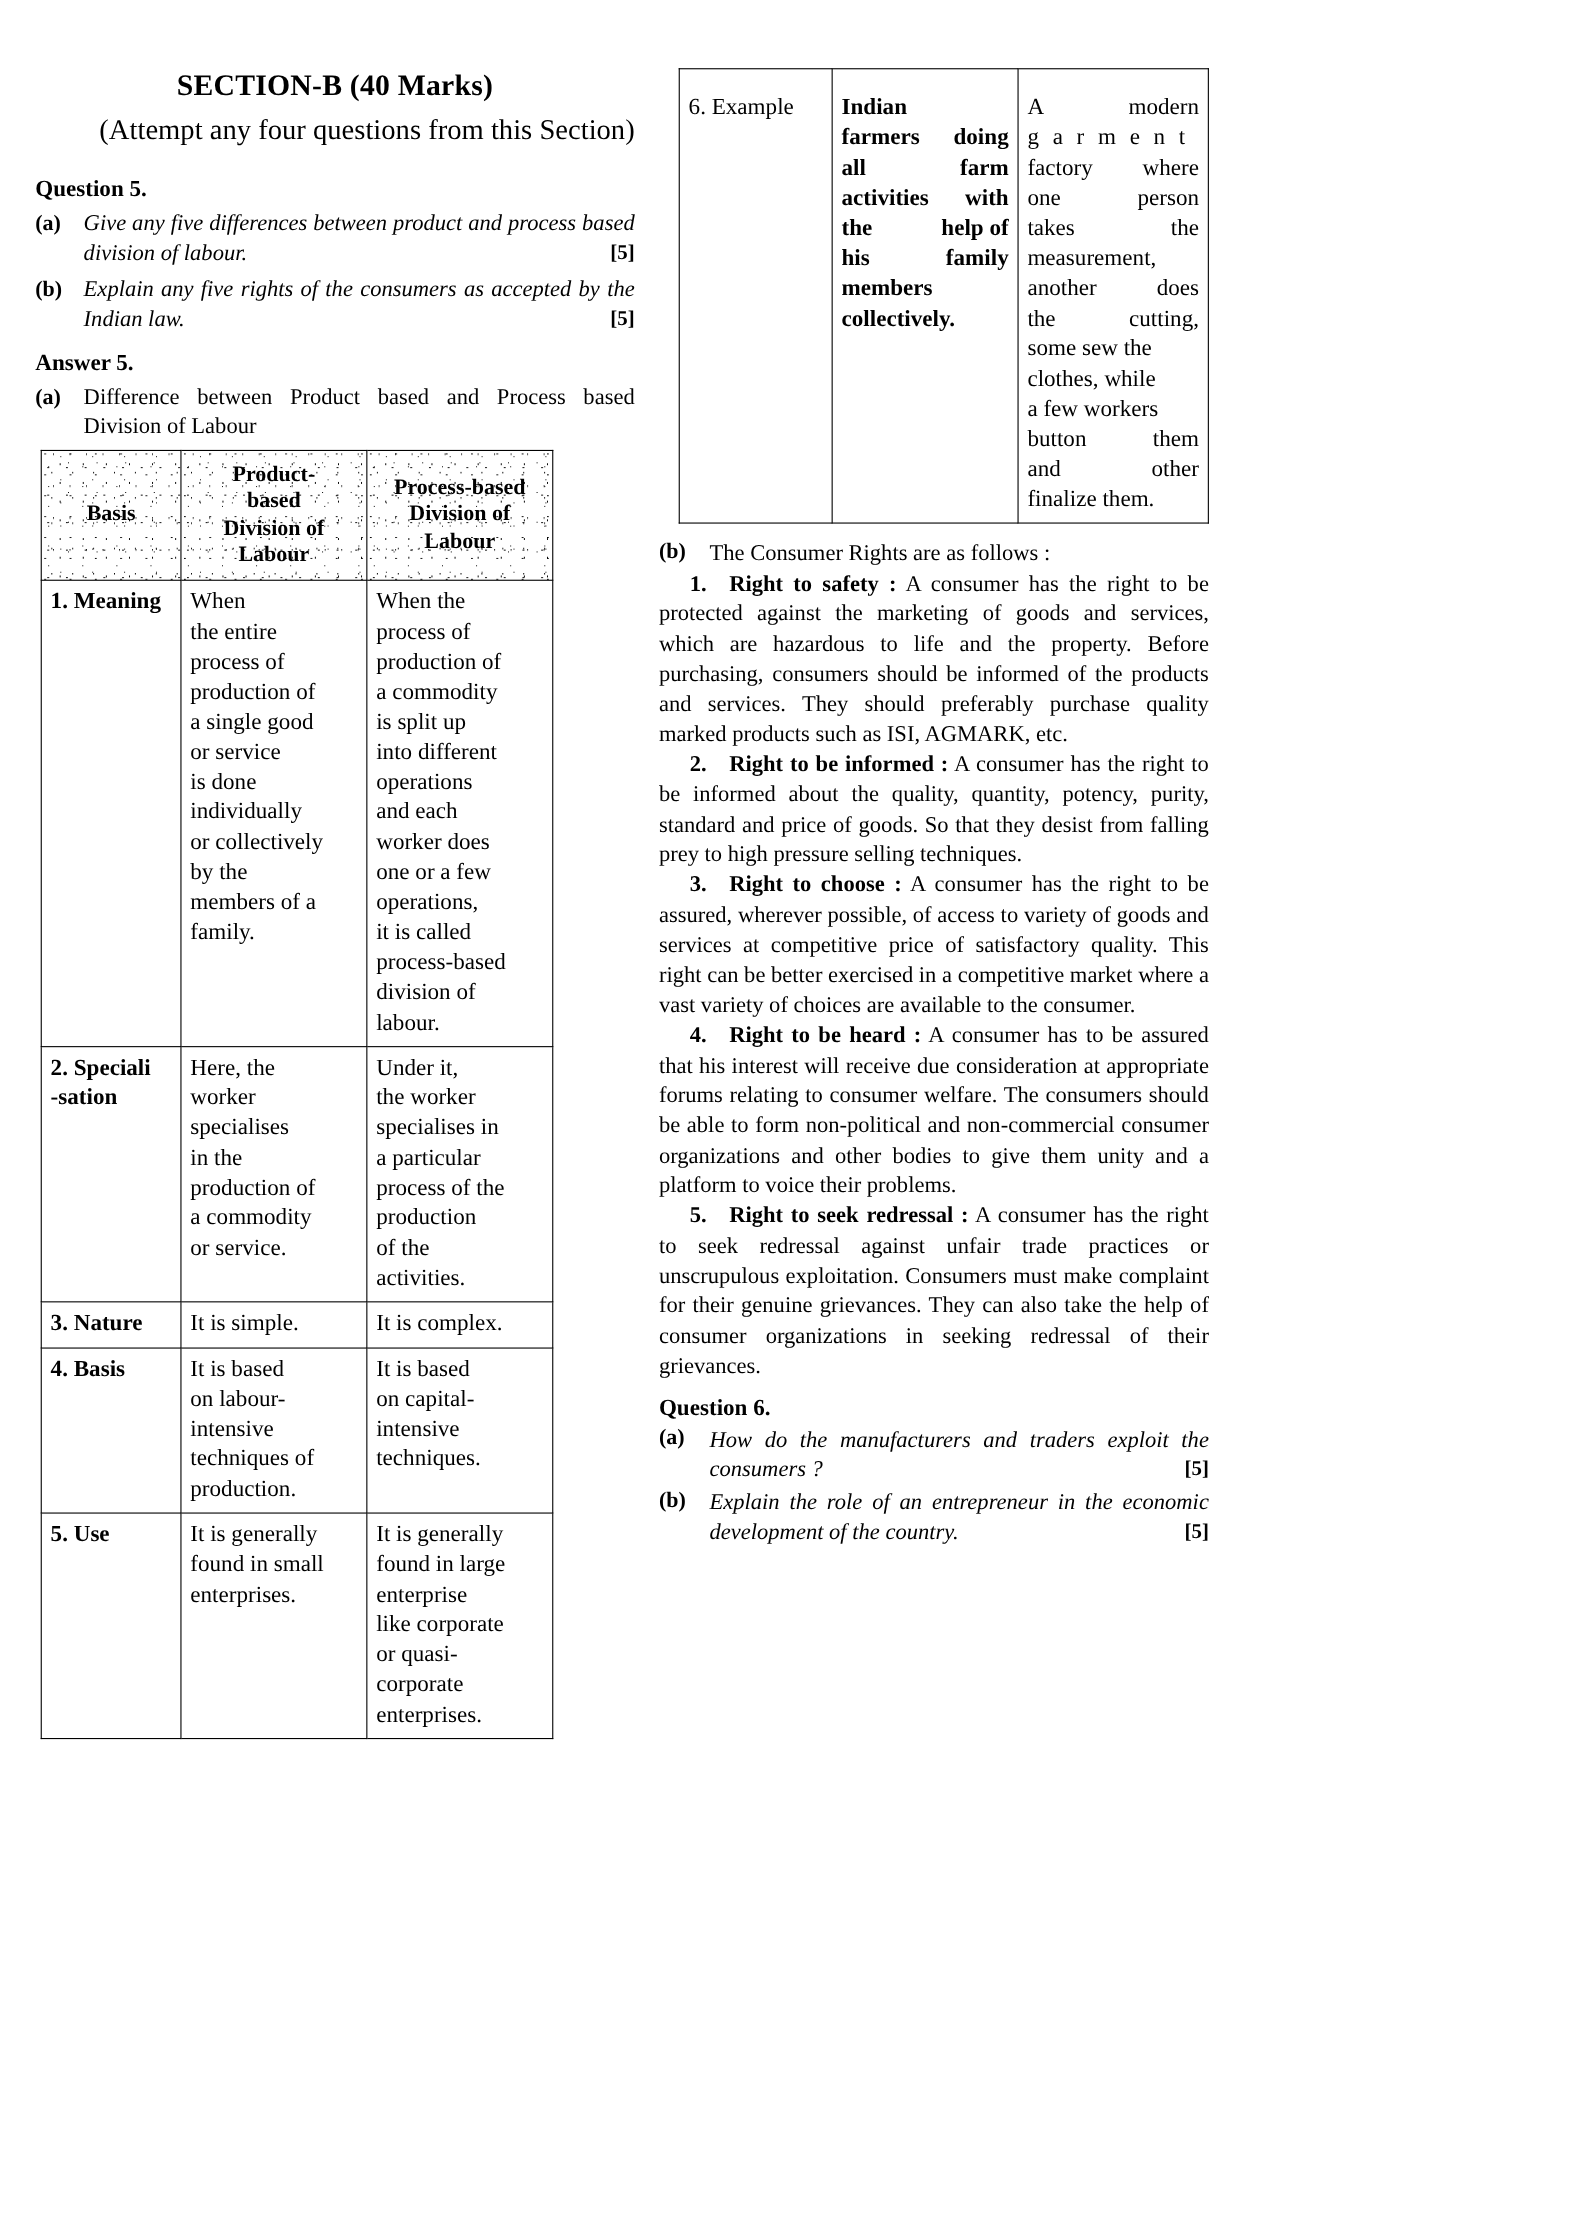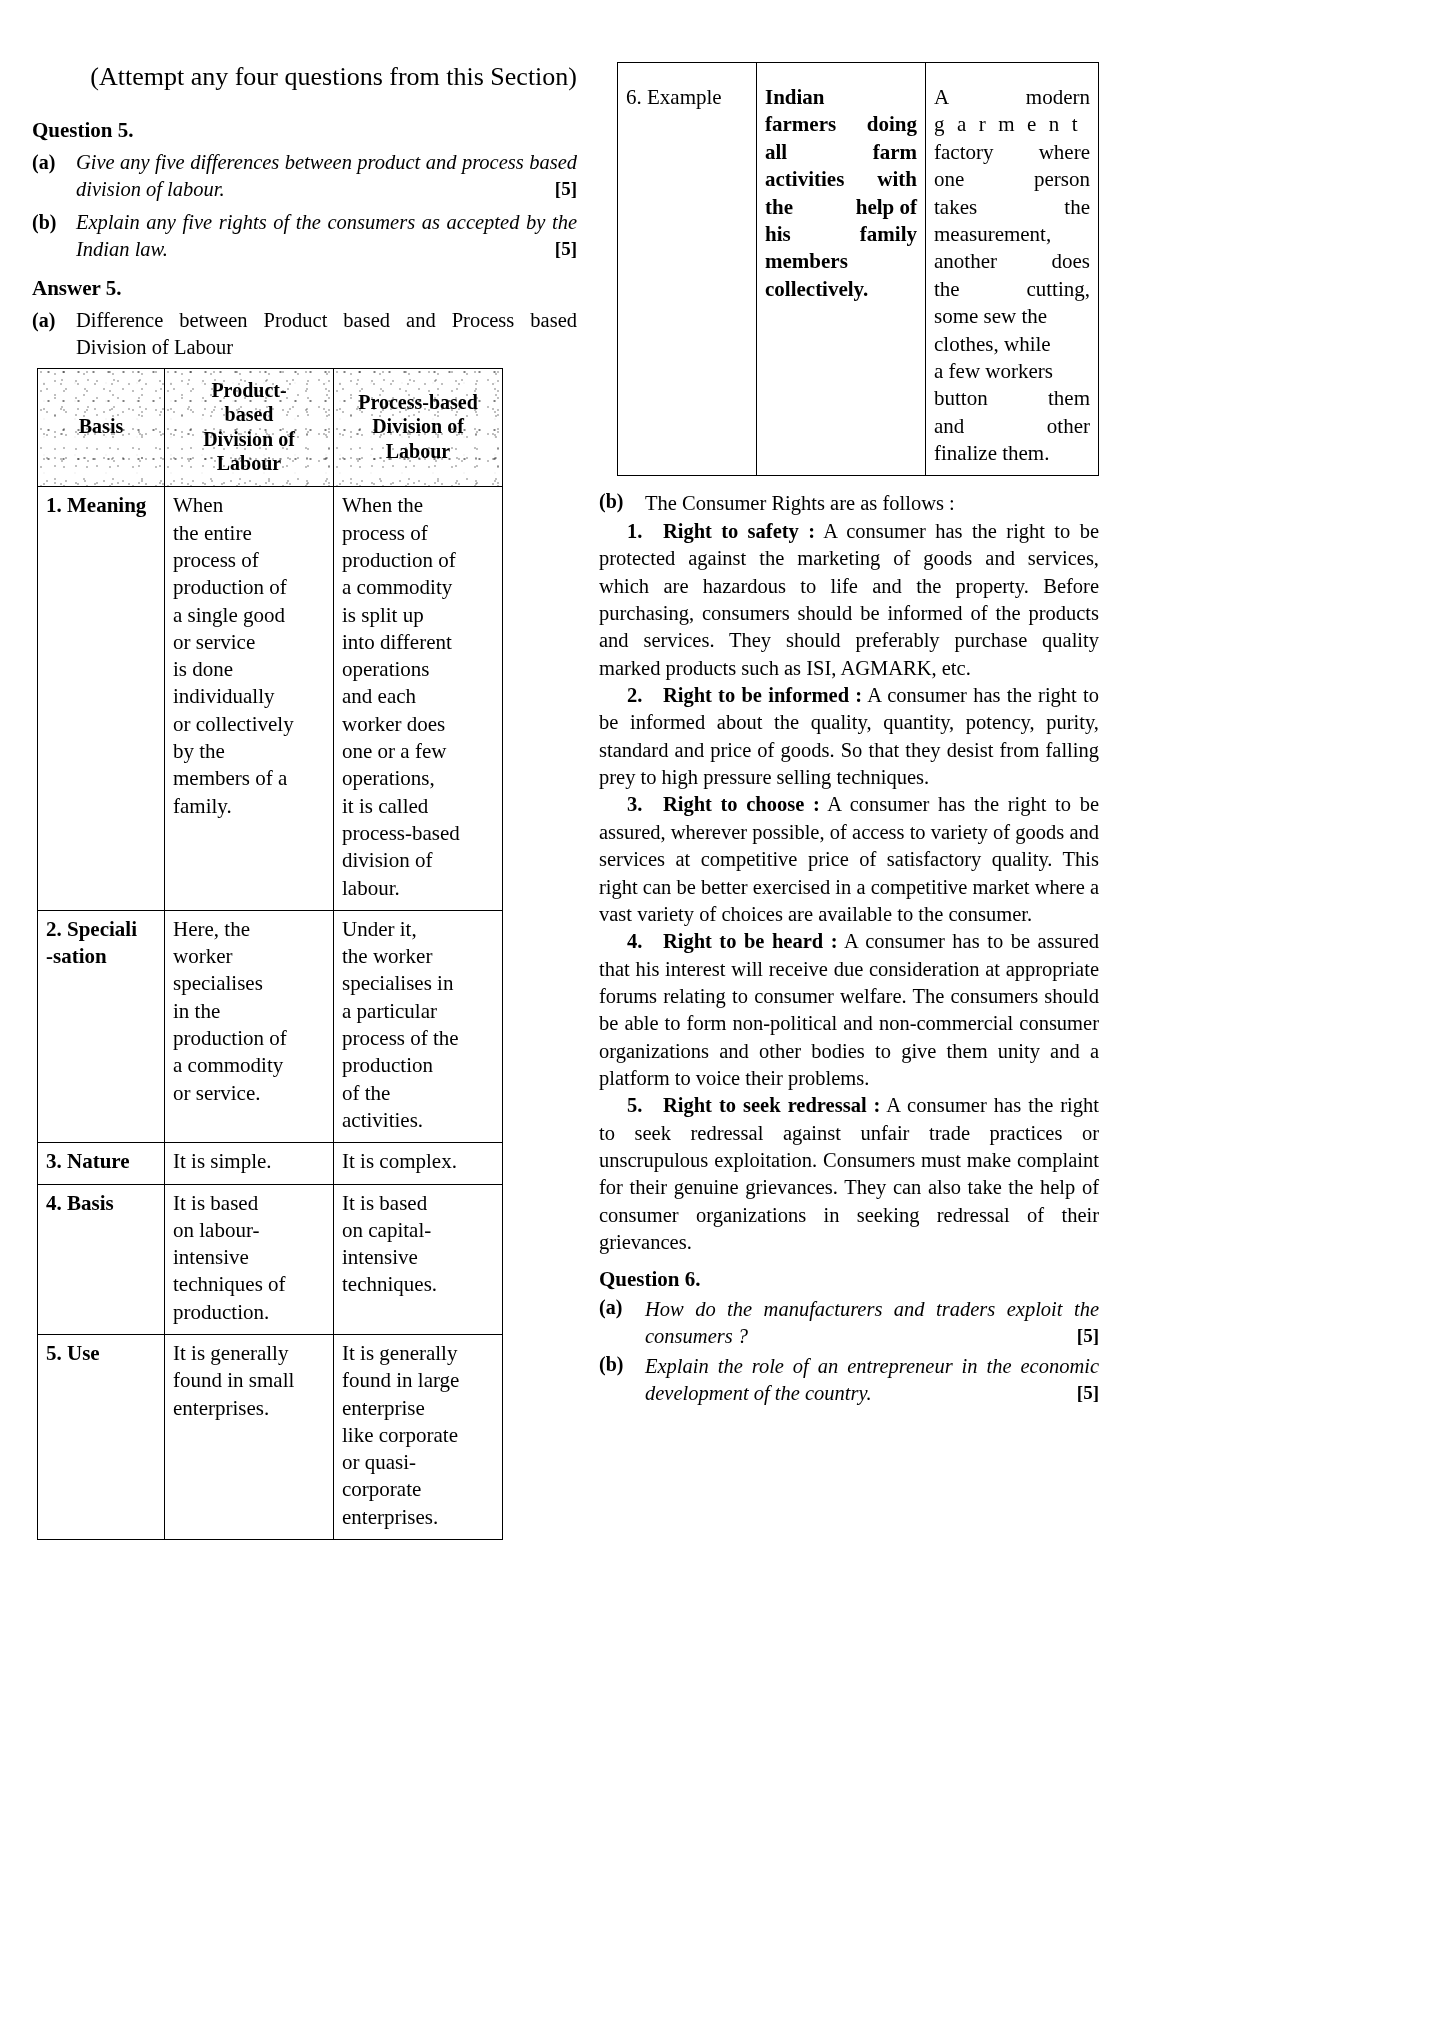--- a/index.html
+++ b/index.html
@@ -225,20 +225,21 @@
   .clearfix::after { content: ""; display: table; clear: both; }
 </style>
 </head>
 <body>
 
 <div class="page">
   <div class="columns">
 
     <div class="col-left">
 
+      <div class="section-title">SECTION-B (40 Marks)</div>
       <div class="section-note">(Attempt any four questions from this Section)</div>
 
       <div class="q-heading">Question 5.</div>
 
       <div class="qrow">
         <div class="qlabel">(a)</div>
         <div class="qbody clearfix">
           <span>Give any five differences between product and process based division of labour.</span><span class="marks">[5]</span>
         </div>
       </div>

